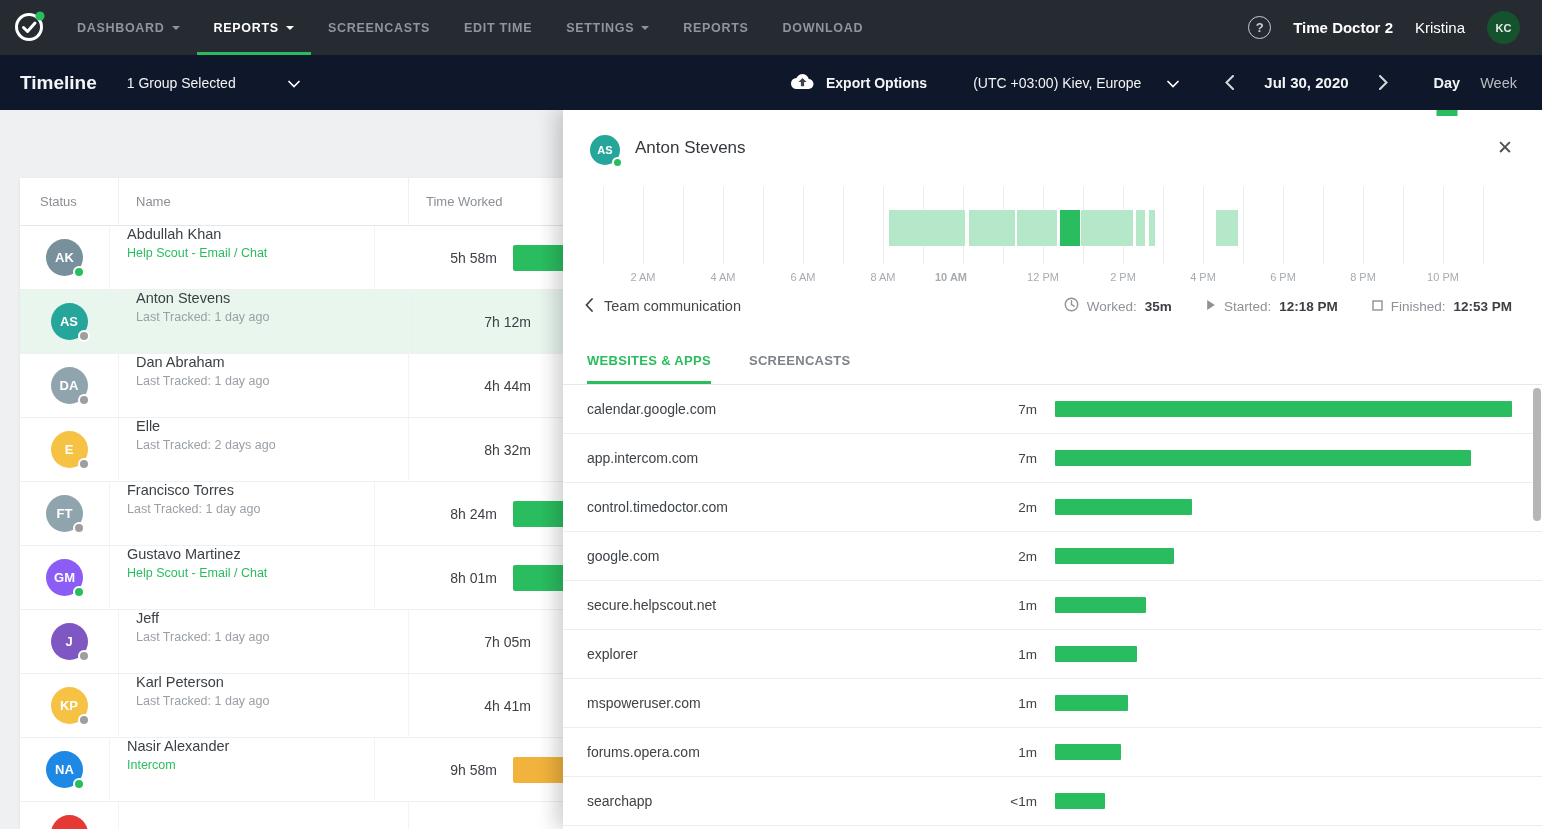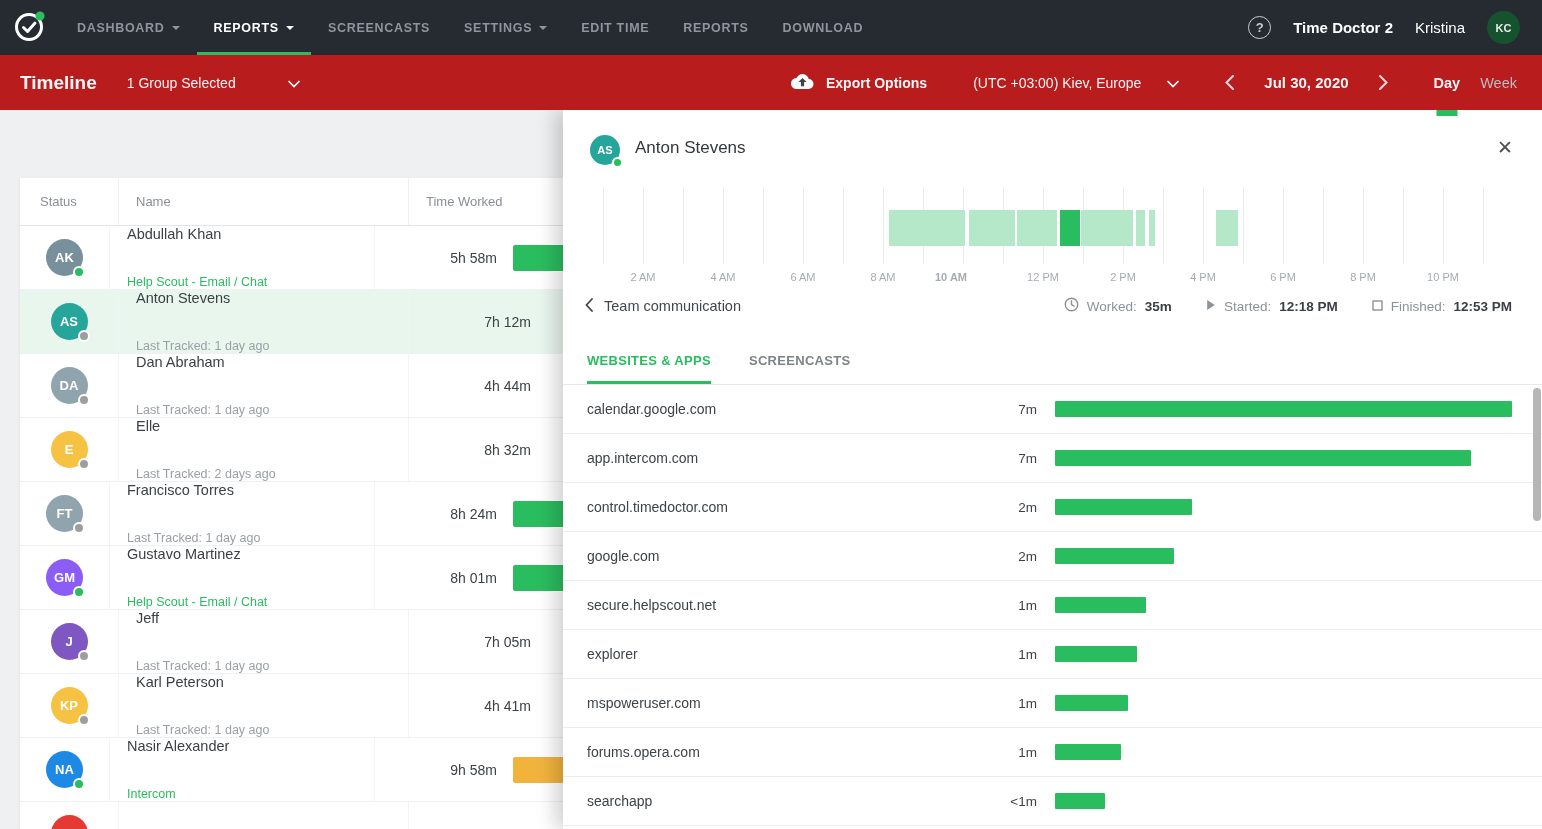--- a/index.html
+++ b/index.html
@@ -18,21 +18,21 @@
     border-top:4px solid currentColor;display:inline-block;}
   .topnav-right{margin-left:auto;display:flex;align-items:center;gap:22px;padding-right:22px;color:#fff;}
   .help-circle{width:23px;height:23px;border-radius:50%;border:1.7px solid #c9ced4;color:#c9ced4;
     display:flex;align-items:center;justify-content:center;font-size:13px;font-weight:bold;cursor:pointer;}
   .prod{font-size:15px;font-weight:bold;}
   .uname{font-size:15px;}
   .uavatar{width:33px;height:33px;border-radius:50%;background:#14532d;color:#e8ebe8;font-size:11px;
     font-weight:bold;display:flex;align-items:center;justify-content:center;cursor:pointer;}
 
   
-  .toolbar{height:55px;background:#b91c1c;display:flex;align-items:center;color:#f4f5f6;
+  .toolbar{height:55px;background:#0f172a;display:flex;align-items:center;color:#f4f5f6;
     padding:0 25px 0 20px;position:relative;z-index:25;}
   .tb-title{font-size:19px;font-weight:bold;}
   .group-sel{margin-left:30px;display:flex;align-items:center;gap:52px;font-size:14px;cursor:pointer;}
   .tb-right{margin-left:auto;display:flex;align-items:center;gap:46px;}
   .export{display:flex;align-items:center;gap:12px;font-weight:bold;font-size:14px;cursor:pointer;}
   .tz{display:flex;align-items:center;gap:26px;font-size:14px;cursor:pointer;}
   .datenav{display:flex;align-items:center;gap:30px;}
   .date{font-size:15px;font-weight:bold;}
   .arrow{cursor:pointer;display:flex;align-items:center;}
   .views{display:flex;align-items:center;gap:20px;}
@@ -53,21 +53,21 @@
   .col-status{width:98px;padding-left:20px;}
   .col-name{width:290px;padding-left:17px;border-left:1px solid #eef0f1;}
   .col-time{flex:1;padding-left:17px;border-left:1px solid #eef0f1;}
   .trow{display:flex;height:64px;border-bottom:1px solid #eef0f1;background:#fff;cursor:pointer;}
   .trow.selected{background:#e9f6ee;}
   .cell-status{width:98px;display:flex;align-items:center;justify-content:center;}
   .avatar{width:37px;height:37px;border-radius:50%;position:relative;display:flex;align-items:center;
     justify-content:center;color:#fff;font-size:13px;font-weight:bold;flex-shrink:0;}
   .dot{position:absolute;right:-2px;bottom:-2px;width:12px;height:12px;border-radius:50%;border:2px solid #fff;}
   .cell-name{width:290px;border-left:1px solid #f1f3f4;display:flex;flex-direction:column;
-    justify-content:space-between;padding-left:17px;gap:4px;}
+    justify-content:flex-start;padding-left:17px;gap:4px;}
   .nm{font-size:14.5px;color:#3c4146;}
   .sub{font-size:12.5px;color:#9aa0a5;}
   .sub.green{color:var(--green);}
   .cell-time{flex:1;border-left:1px solid #f1f3f4;display:flex;align-items:center;}
   .tw{width:122px;text-align:right;font-size:14px;color:#3c4146;}
   .snippet{margin-left:16px;width:70px;height:26px;border-radius:2px;}
 
   
   .panel{position:absolute;top:0;left:563px;right:0;bottom:0;background:#fff;
     box-shadow:-8px 0 18px rgba(0,0,0,.18);z-index:20;}
@@ -125,25 +125,25 @@
         <span class="tri"></span>
       </div>
       <div class="nav-item active">
         <span>REPORTS</span>
         <span class="tri"></span>
       </div>
       <div class="nav-item">
         <span>SCREENCASTS</span>
       </div>
       <div class="nav-item">
+        <span>EDIT TIME</span>
+      </div>
+      <div class="nav-item">
         <span>SETTINGS</span>
         <span class="tri"></span>
-      </div>
-      <div class="nav-item">
-        <span>EDIT TIME</span>
       </div>
       <div class="nav-item">
         <span>REPORTS</span>
       </div>
       <div class="nav-item">
         <span>DOWNLOAD</span>
       </div>
     </nav>
   <div class="topnav-right">
     <div class="help-circle">

